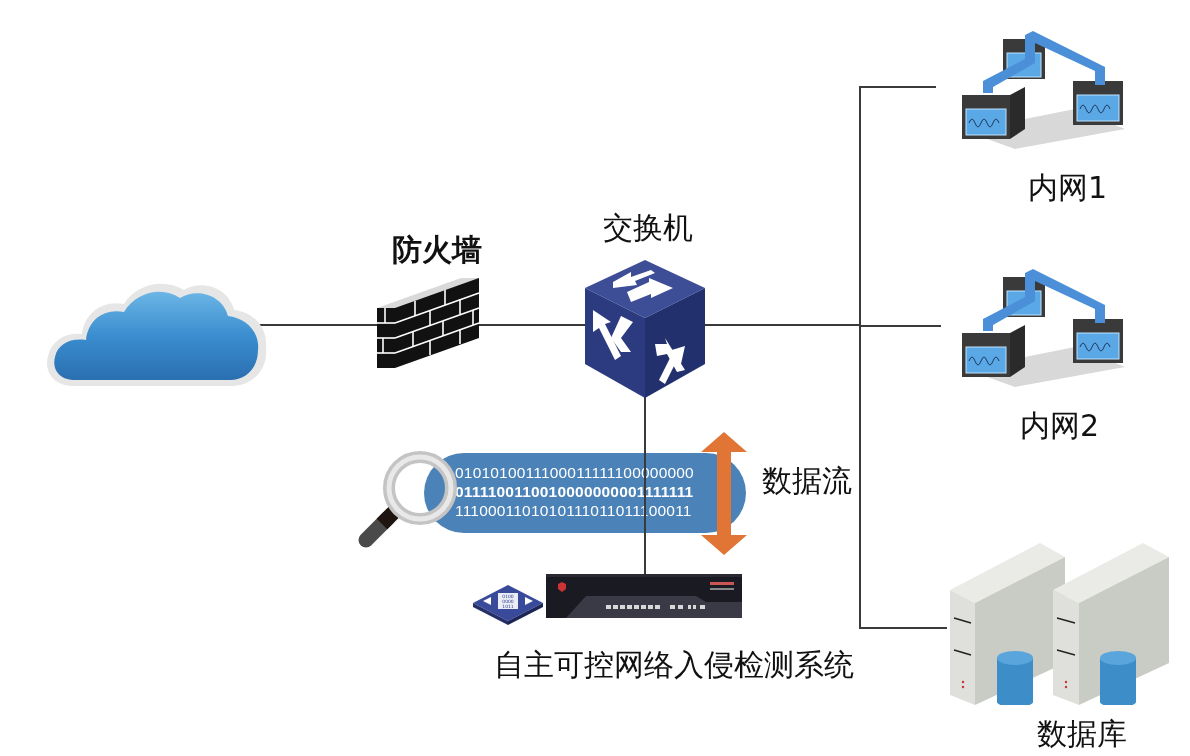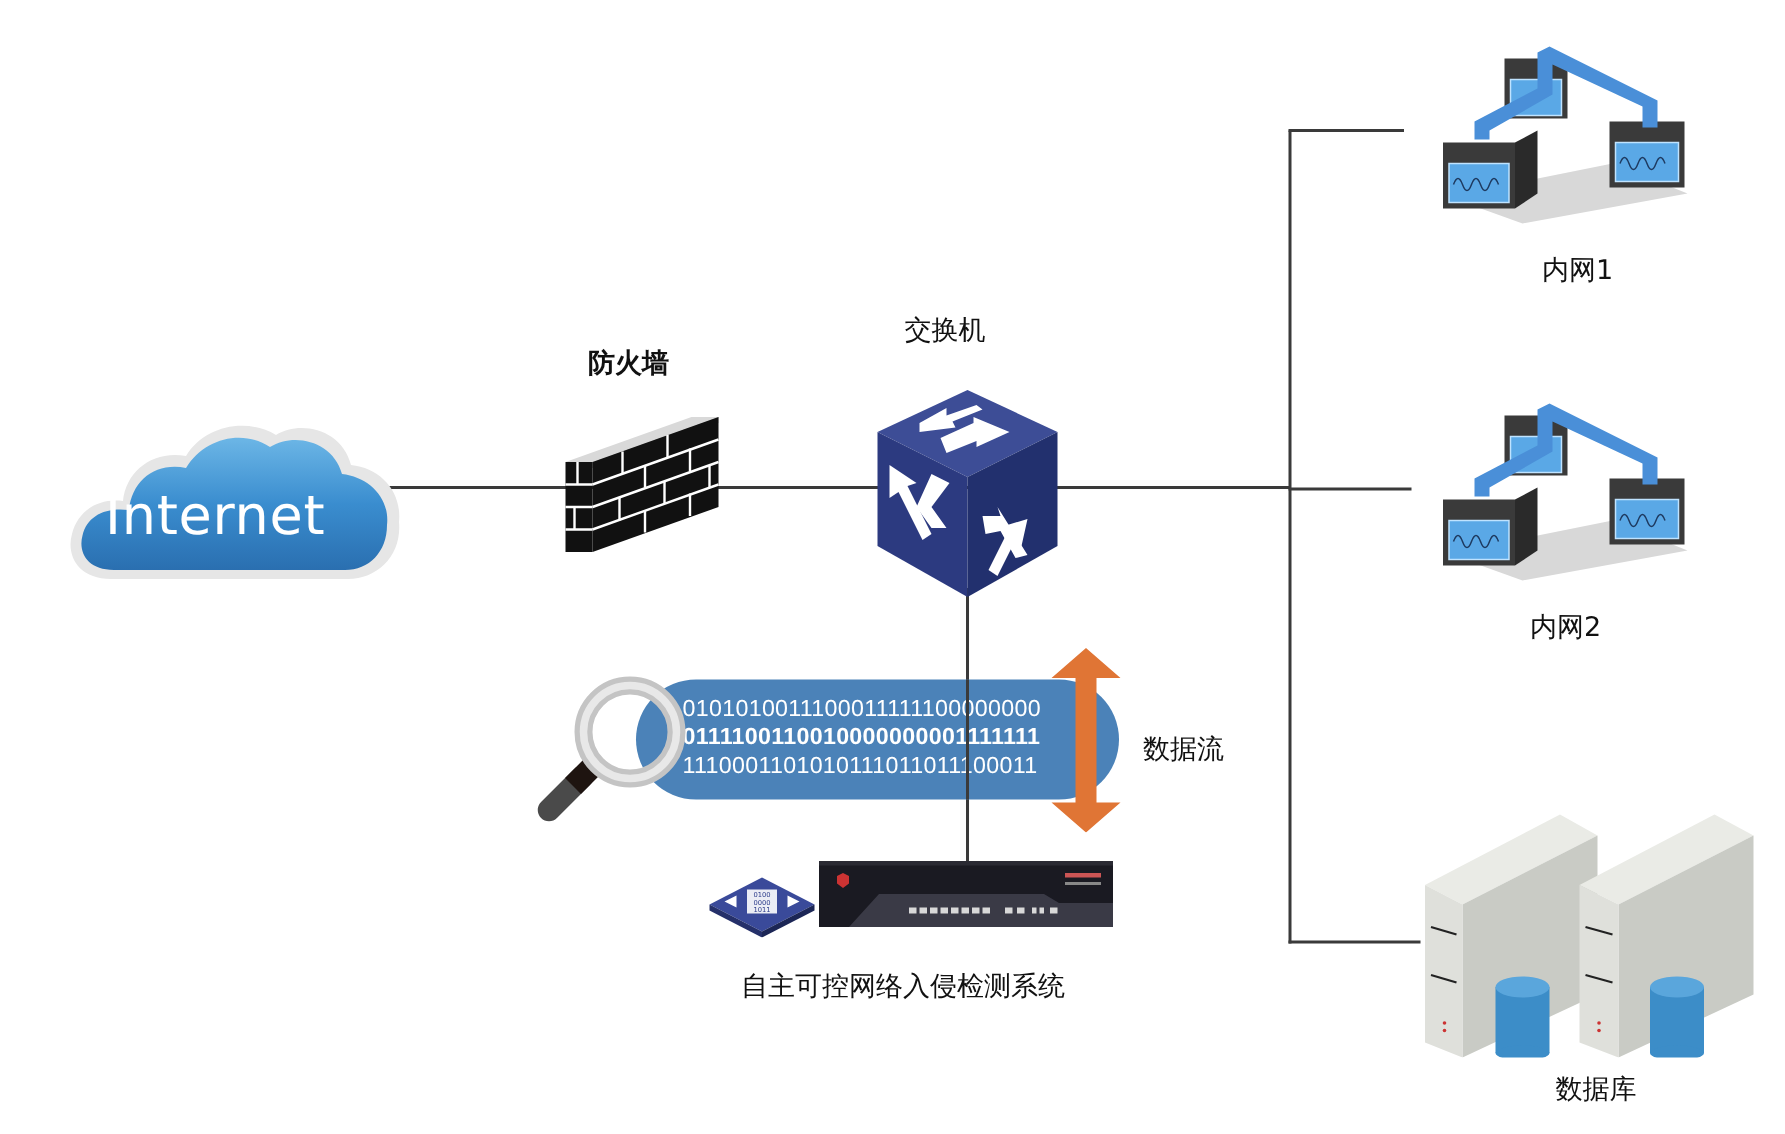--- a/index.html
+++ b/index.html
@@ -1,20 +1,20 @@
 <!DOCTYPE html>
 <html><head>
 <meta charset="utf-8">
 <style>
   html, body { margin:0; padding:0; background:#ffffff; }
   body { width:1190px; height:756px; position:relative; overflow:hidden;
          font-family: "DejaVu Sans", "Liberation Sans", sans-serif; }
   .abs { position:absolute; }
   .line { position:absolute; background:#3a3a3a; }
-  .label { position:absolute; font-size:18px; color:#111; white-space:nowrap; }
+  .label { position:absolute; font-size:30px; color:#111; white-space:nowrap; }
   .bits { position:absolute; font-family:"Liberation Sans", sans-serif; font-size:15.5px;
           color:#ffffff; line-height:19px; letter-spacing:0.2px; white-space:nowrap; }
 </style>
 </head>
 <body>
 
 <div class="line" style="left:236px;top:324px;width:624px;height:1.5px;"></div>
 <div class="line" style="left:859px;top:87px;width:1.5px;height:542px;"></div>
 <div class="line" style="left:859px;top:86px;width:77px;height:1.5px;"></div>
 <div class="line" style="left:859px;top:325px;width:82px;height:1.5px;"></div>
@@ -26,21 +26,20 @@
     <defs>
       <linearGradient id="cg" x1="0" y1="0" x2="0" y2="1">
         <stop offset="0" stop-color="#6cb6e6"></stop>
         <stop offset="0.5" stop-color="#3a8dcf"></stop>
         <stop offset="1" stop-color="#2a6fb0"></stop>
       </linearGradient>
     </defs>
     <path d="M30 108 C8 108 0 92 4 78 C8 62 22 54 38 56 C40 36 58 22 80 26 C92 6 120 0 140 12 C156 2 184 8 190 32 C210 34 224 50 222 70 C224 92 208 108 188 108 Z" fill="#e6e6e6"></path>
     <path d="M32 102 C14 102 8 90 11 79 C14 66 26 60 42 62 C44 42 60 30 80 34 C92 14 118 8 136 20 C152 10 178 16 184 38 C202 40 216 54 214 72 C214 90 202 102 186 102 Z" fill="url(#cg)"></path>
   </svg>
-  <div class="abs" style="left:26px;top:46px;font-size:36px;color:#ffffff;font-family:'DejaVu Sans',sans-serif;letter-spacing:0.5px;">Internet</div>
 </div>
 
 <div class="label" style="left:392px;top:230px;font-weight:bold;">防火墙</div>
 <div class="abs" style="left:375px;top:278px;width:106px;height:90px;">
   <svg width="106" height="90" viewBox="0 0 106 90">
     <polygon points="2,30 86,0 104,0 20,30" fill="#d9d9d9"></polygon>
     <polygon points="2,30 20,30 104,0 104,4 20,34" fill="#bbb"></polygon>
     <polygon points="20,30 104,0 104,60 20,90" fill="#111"></polygon>
     <polygon points="2,30 20,30 20,90 2,90" fill="#111"></polygon>
     <g stroke="#ffffff" stroke-width="1.6" fill="none">
@@ -160,21 +159,21 @@
     <circle cx="68" cy="38" r="31" fill="none" stroke="#c4c4c4" stroke-width="12"></circle>
     <circle cx="68" cy="38" r="31" fill="none" stroke="#e8e8e8" stroke-width="5"></circle>
   </svg>
 </div>
 
 <div class="abs" style="left:700px;top:432px;width:48px;height:123px;">
   <svg width="48" height="123" viewBox="0 0 48 123">
     <polygon points="24,0 47,20 31,20 31,103 47,103 24,123 1,103 17,103 17,20 1,20" fill="#e07535"></polygon>
   </svg>
 </div>
-<div class="label" style="left:762px;top:487px;">数据流</div>
+<div class="label" style="left:762px;top:461px;">数据流</div>
 
 <div class="abs" style="left:471px;top:583px;width:74px;height:42px;">
   <svg width="74" height="42" viewBox="0 0 74 42">
     <polygon points="2,20 37,2 72,20 37,38" fill="#3a4a9a"></polygon>
     <polygon points="2,20 37,38 37,42 2,24" fill="#25306a"></polygon>
     <polygon points="37,38 72,20 72,24 37,42" fill="#1c2656"></polygon>
     <rect x="27" y="10" width="20" height="16" fill="#ffffff" opacity="0.9"></rect>
     <text x="37" y="15" font-size="4.5" text-anchor="middle" fill="#2a3a8a">0100</text>
     <text x="37" y="20" font-size="4.5" text-anchor="middle" fill="#2a3a8a">0000</text>
     <text x="37" y="25" font-size="4.5" text-anchor="middle" fill="#2a3a8a">1011</text>

